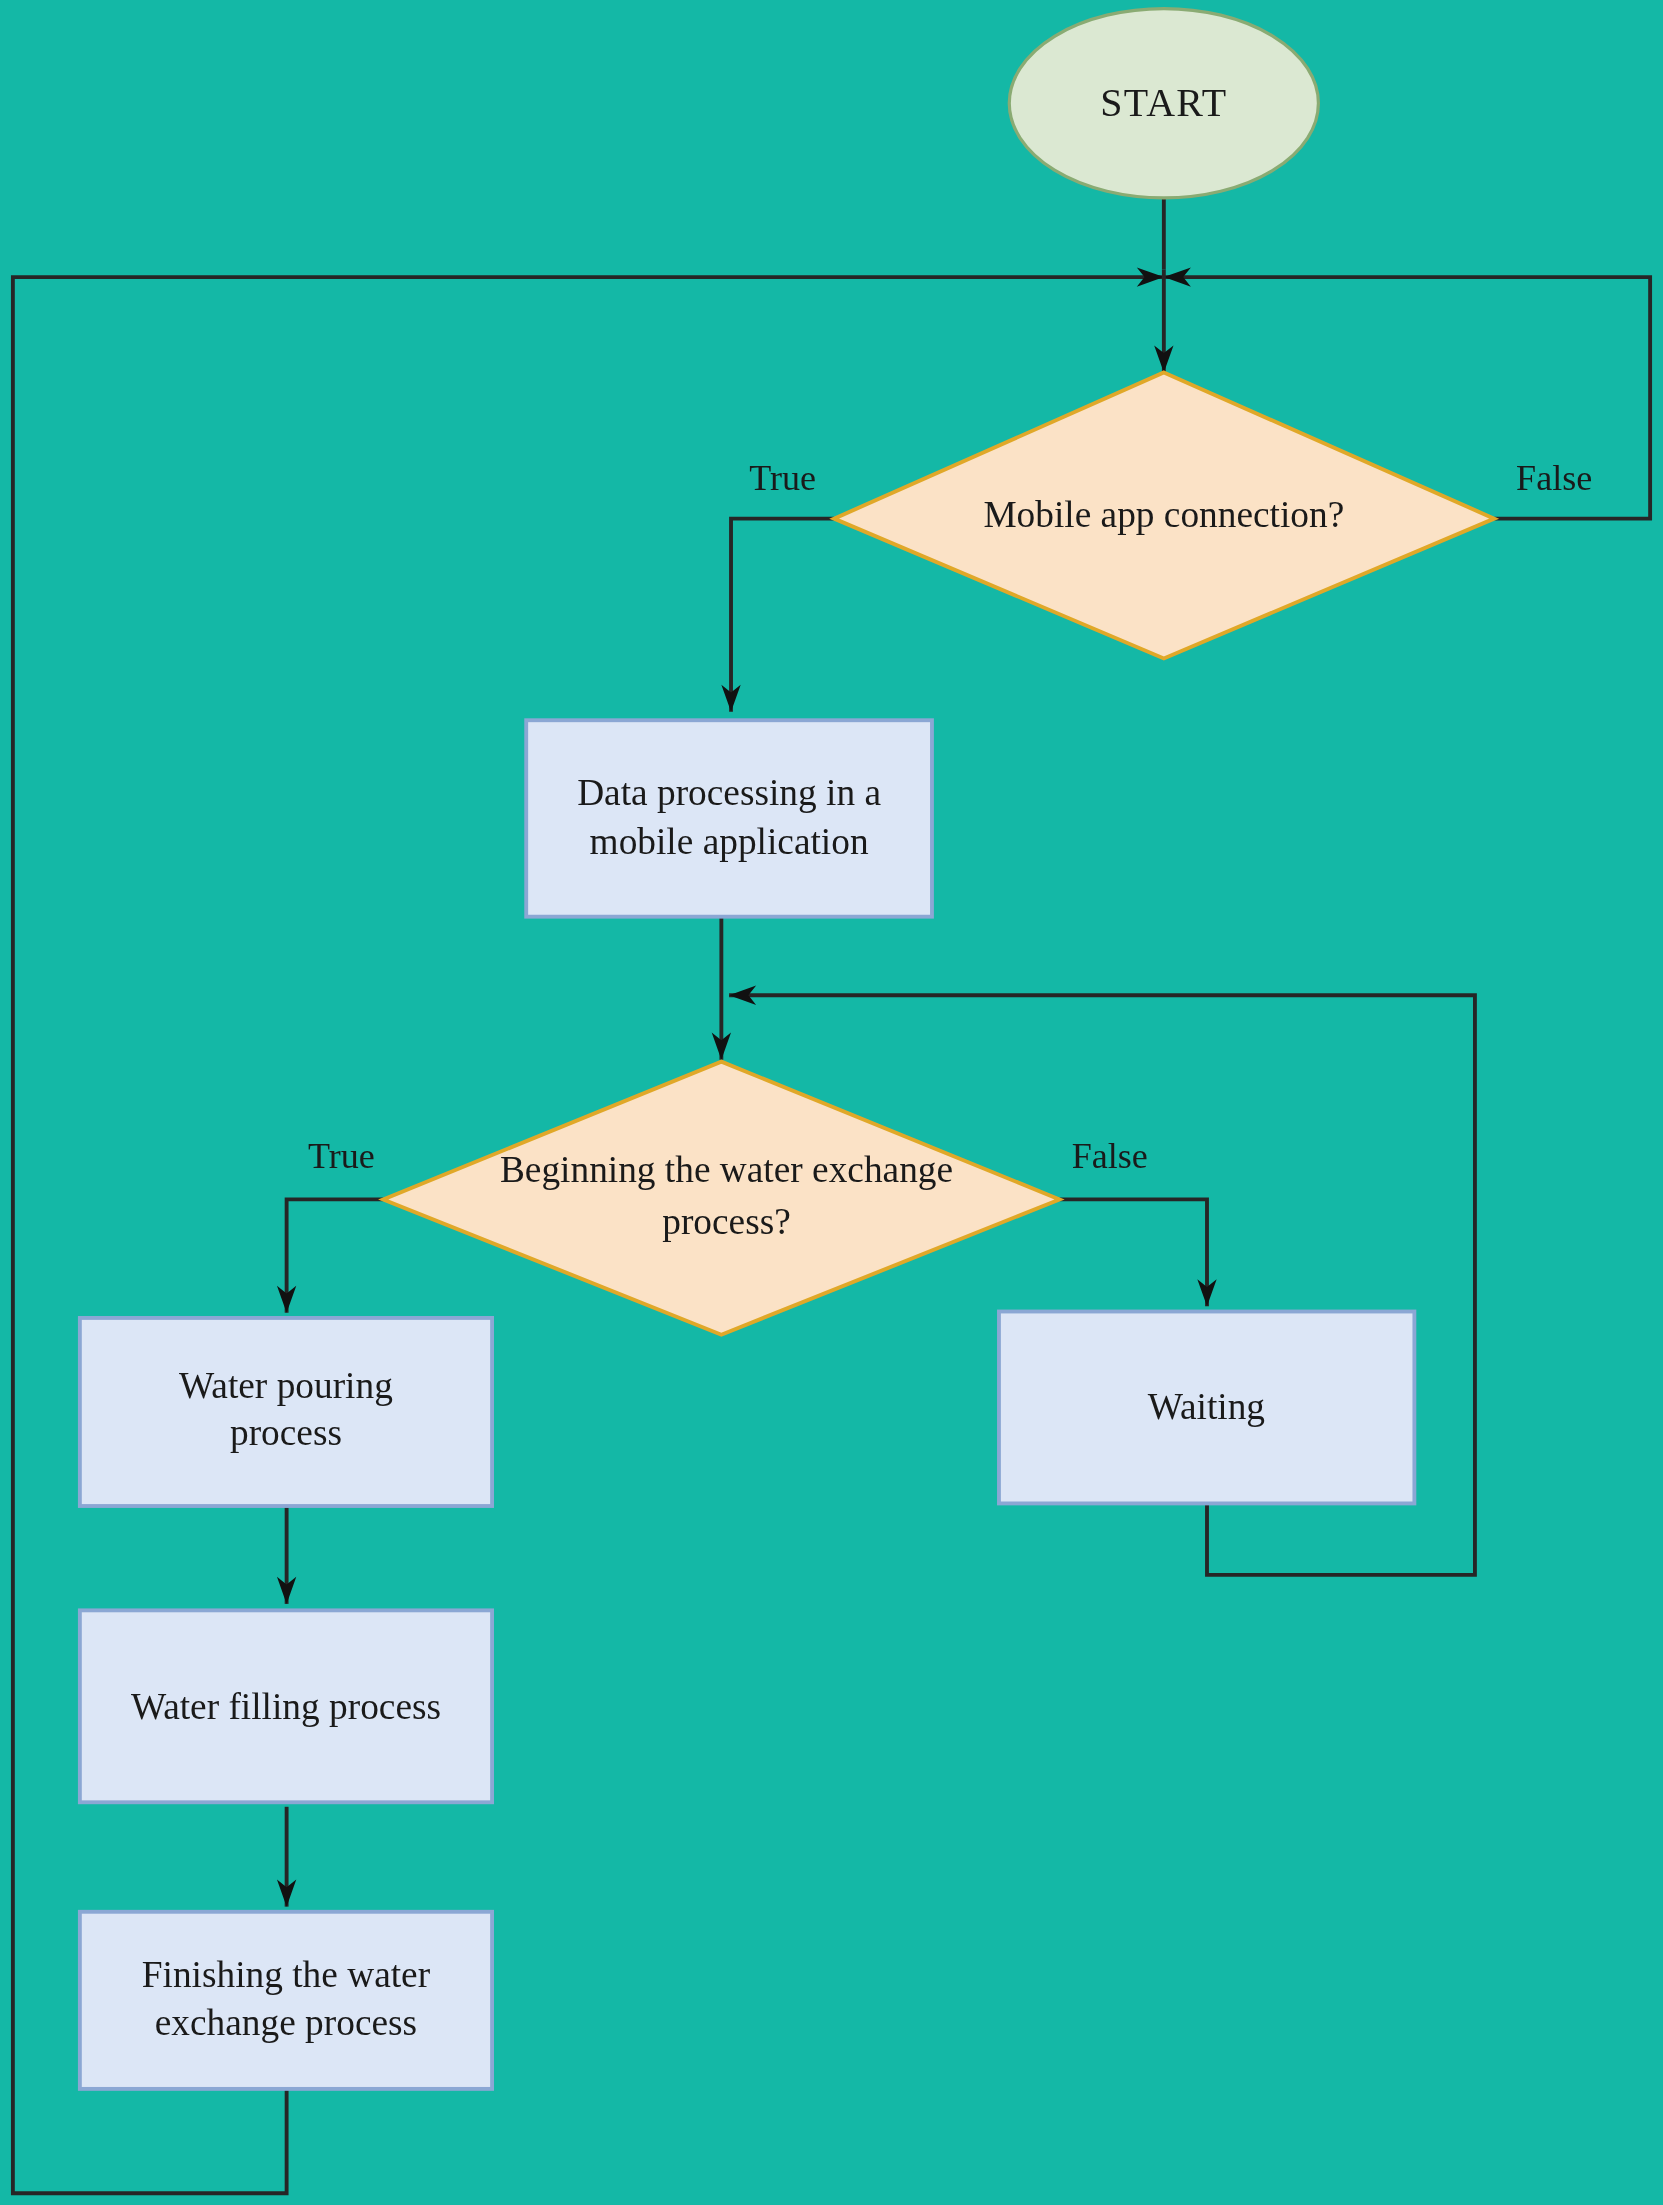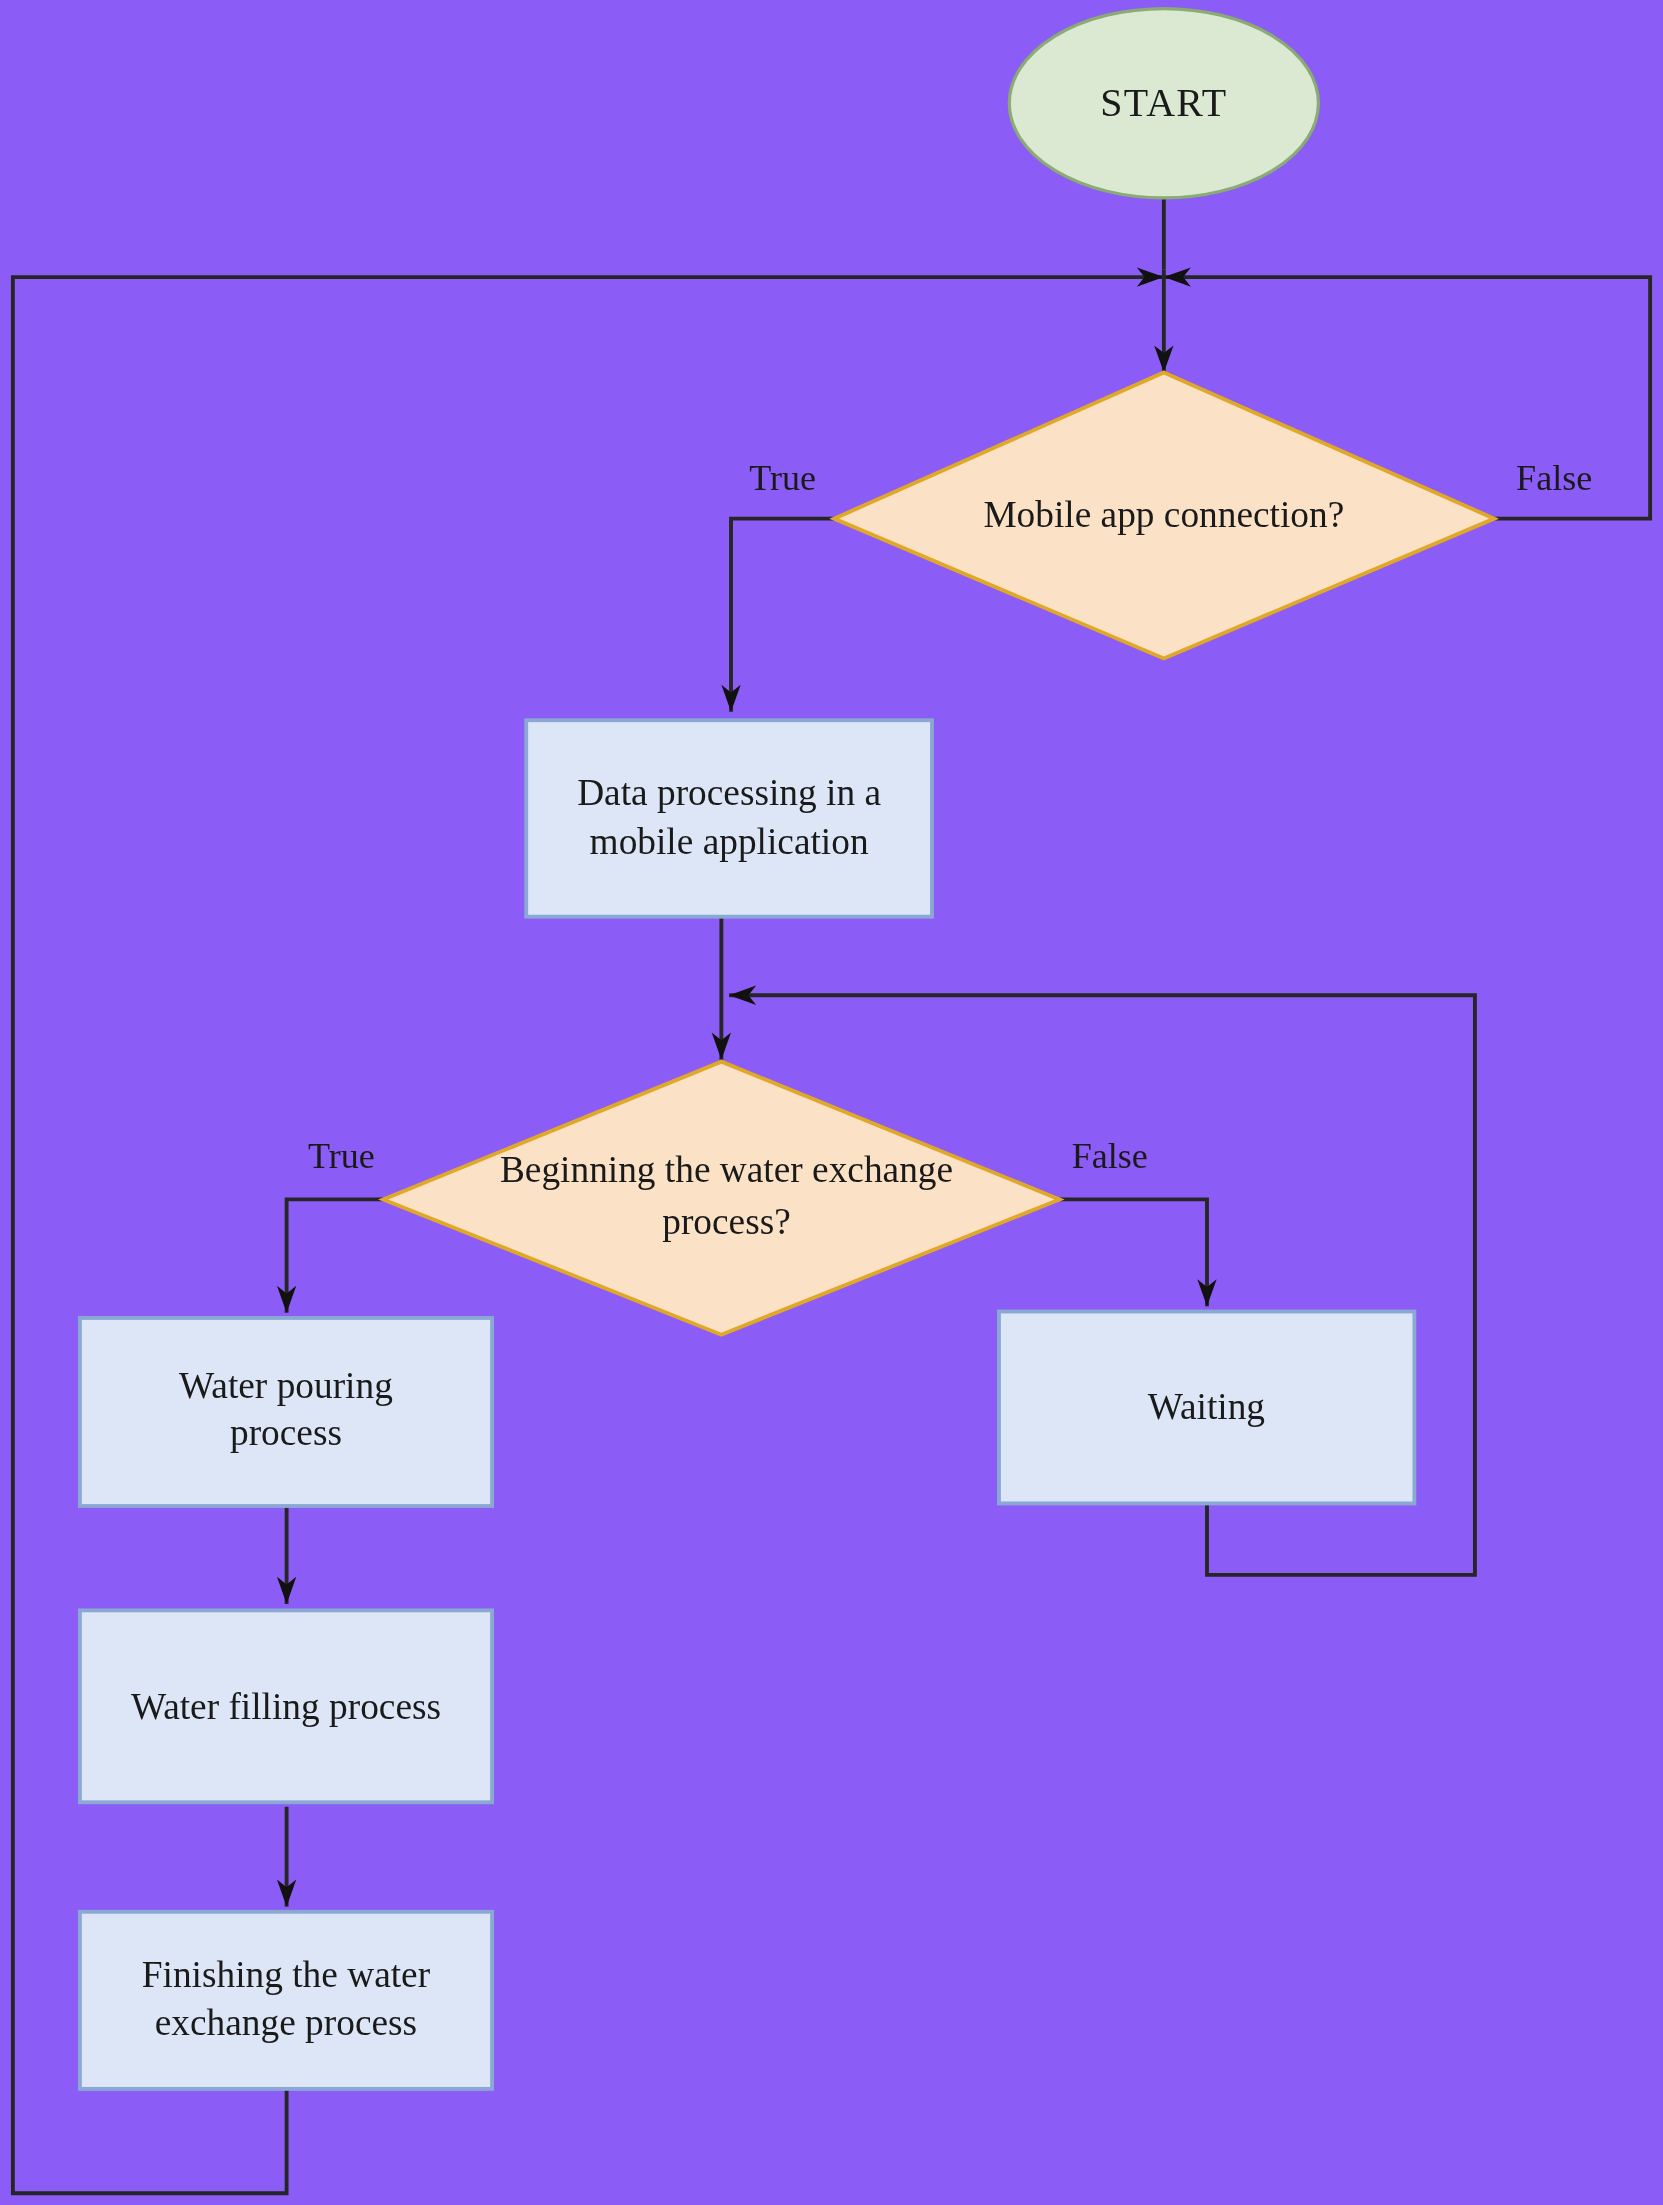--- a/index.html
+++ b/index.html
@@ -7,21 +7,21 @@
     padding: 0;
     background: #ffffff;
   }
   body {
     font-family: "Liberation Serif", "DejaVu Serif", serif;
   }
   #flowchart-root {
     position: relative;
     width: 1663px;
     height: 2205px;
-    background: #8b5cf6;
+    background: #14b8a6;
     overflow: hidden;
   }
   svg#flow-svg {
     position: absolute;
     top: 0;
     left: 0;
     width: 1663px;
     height: 2205px;
     display: block;
   }

